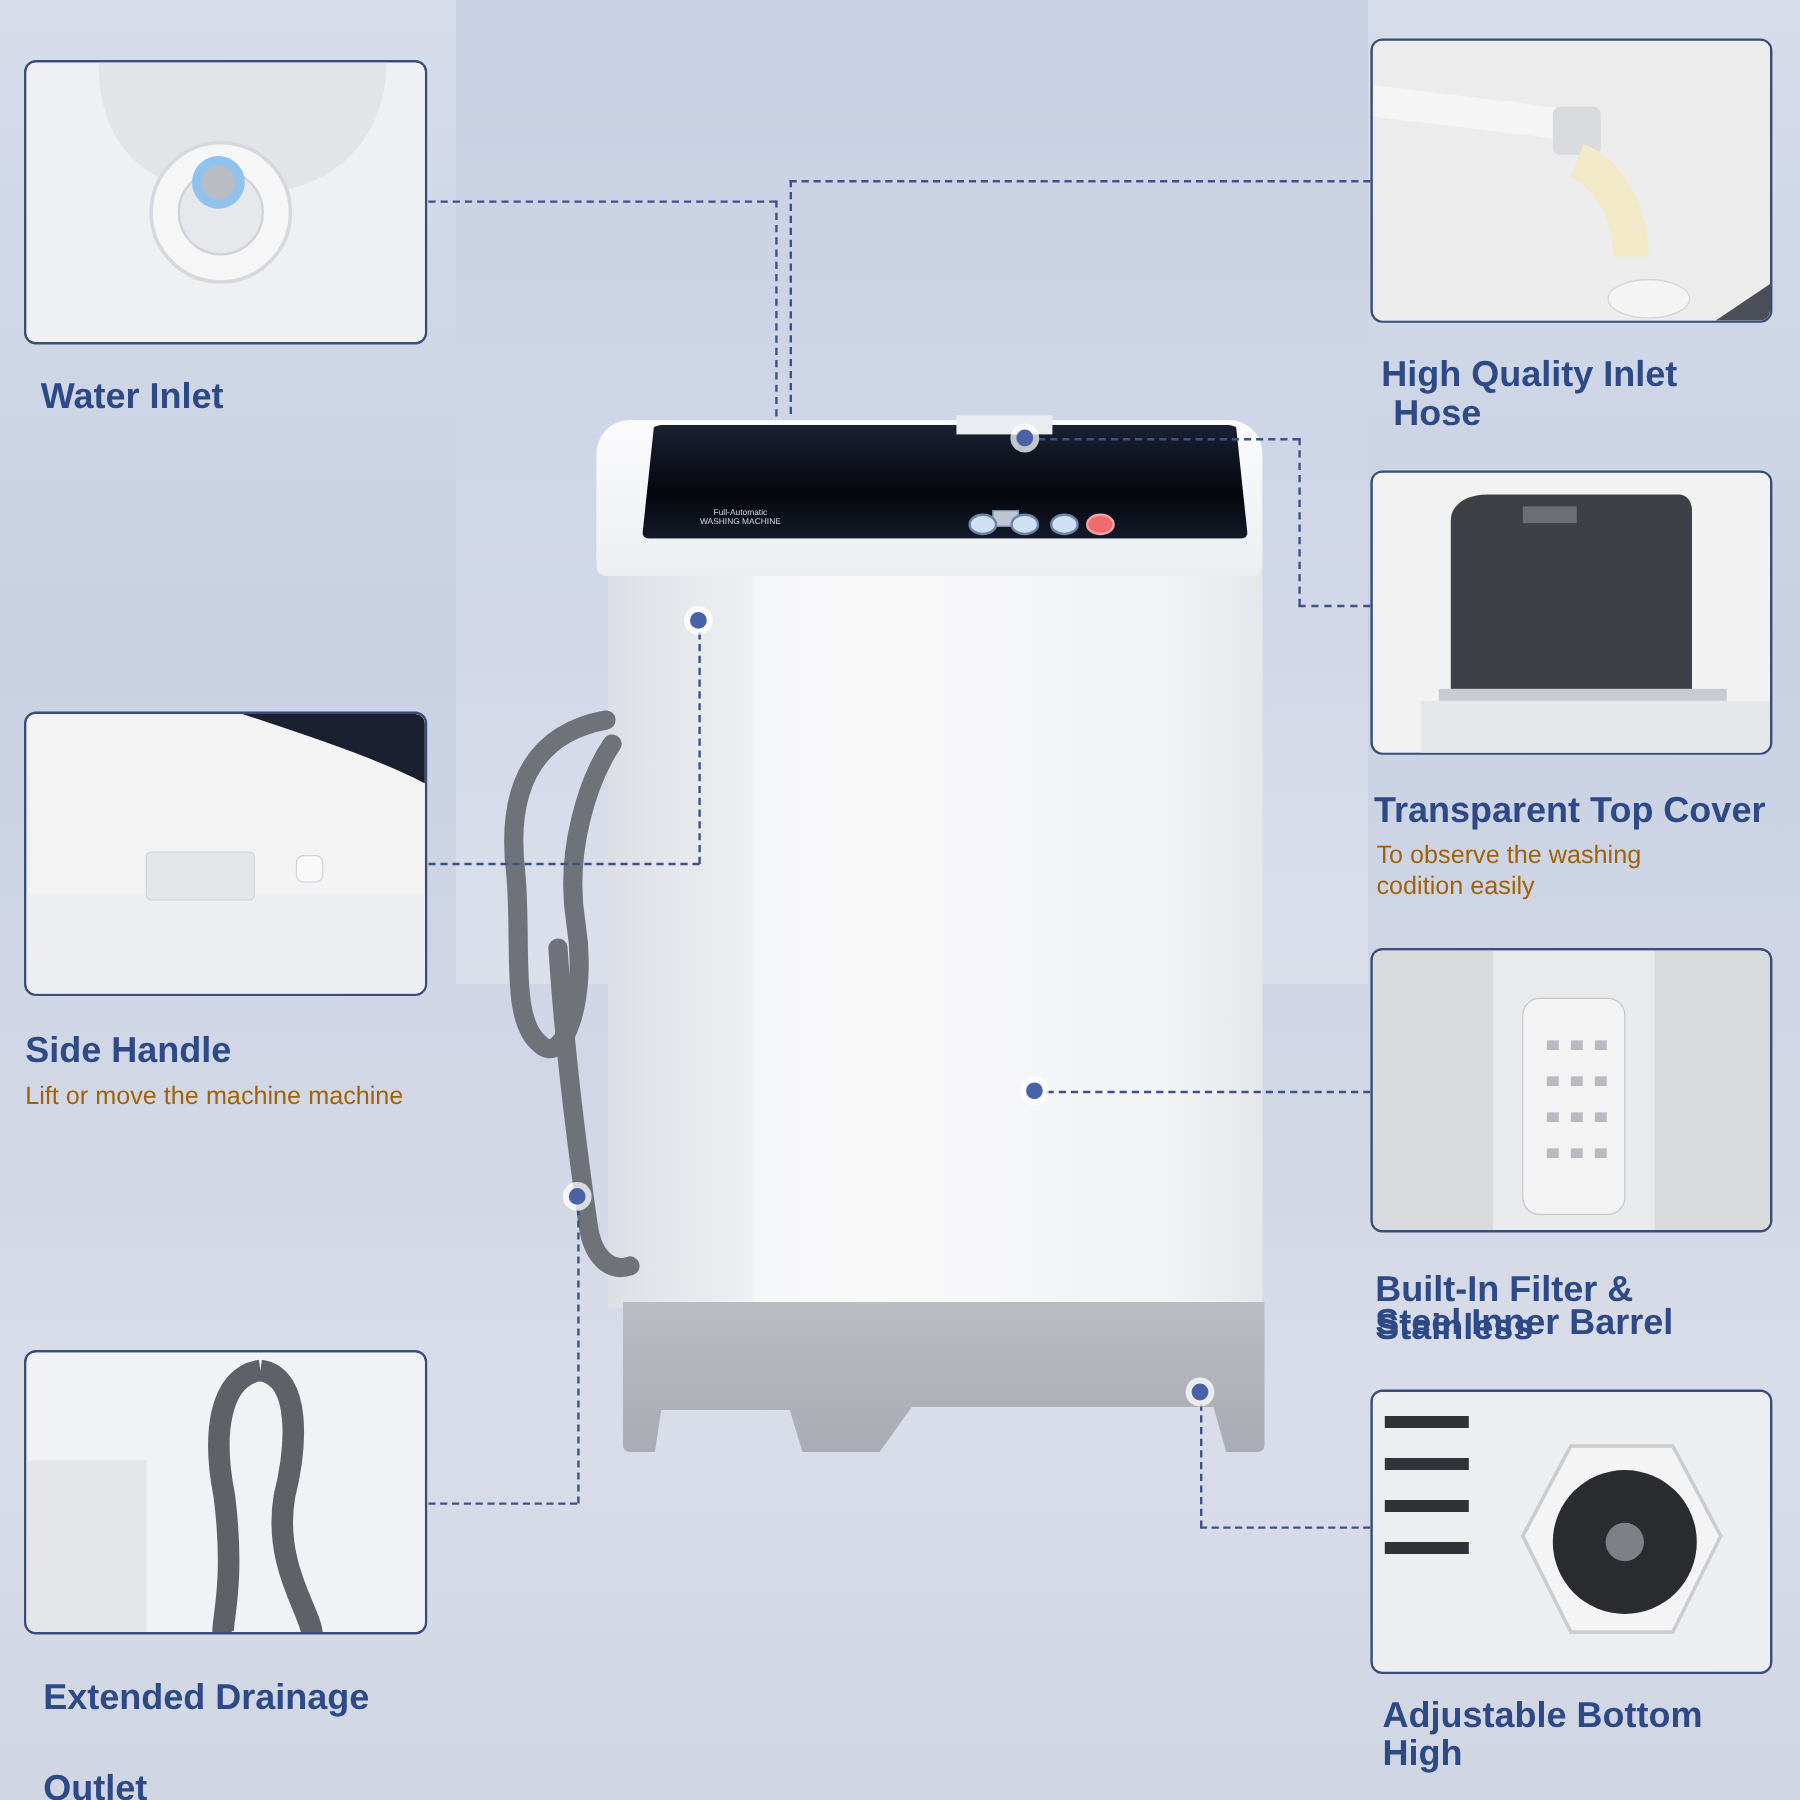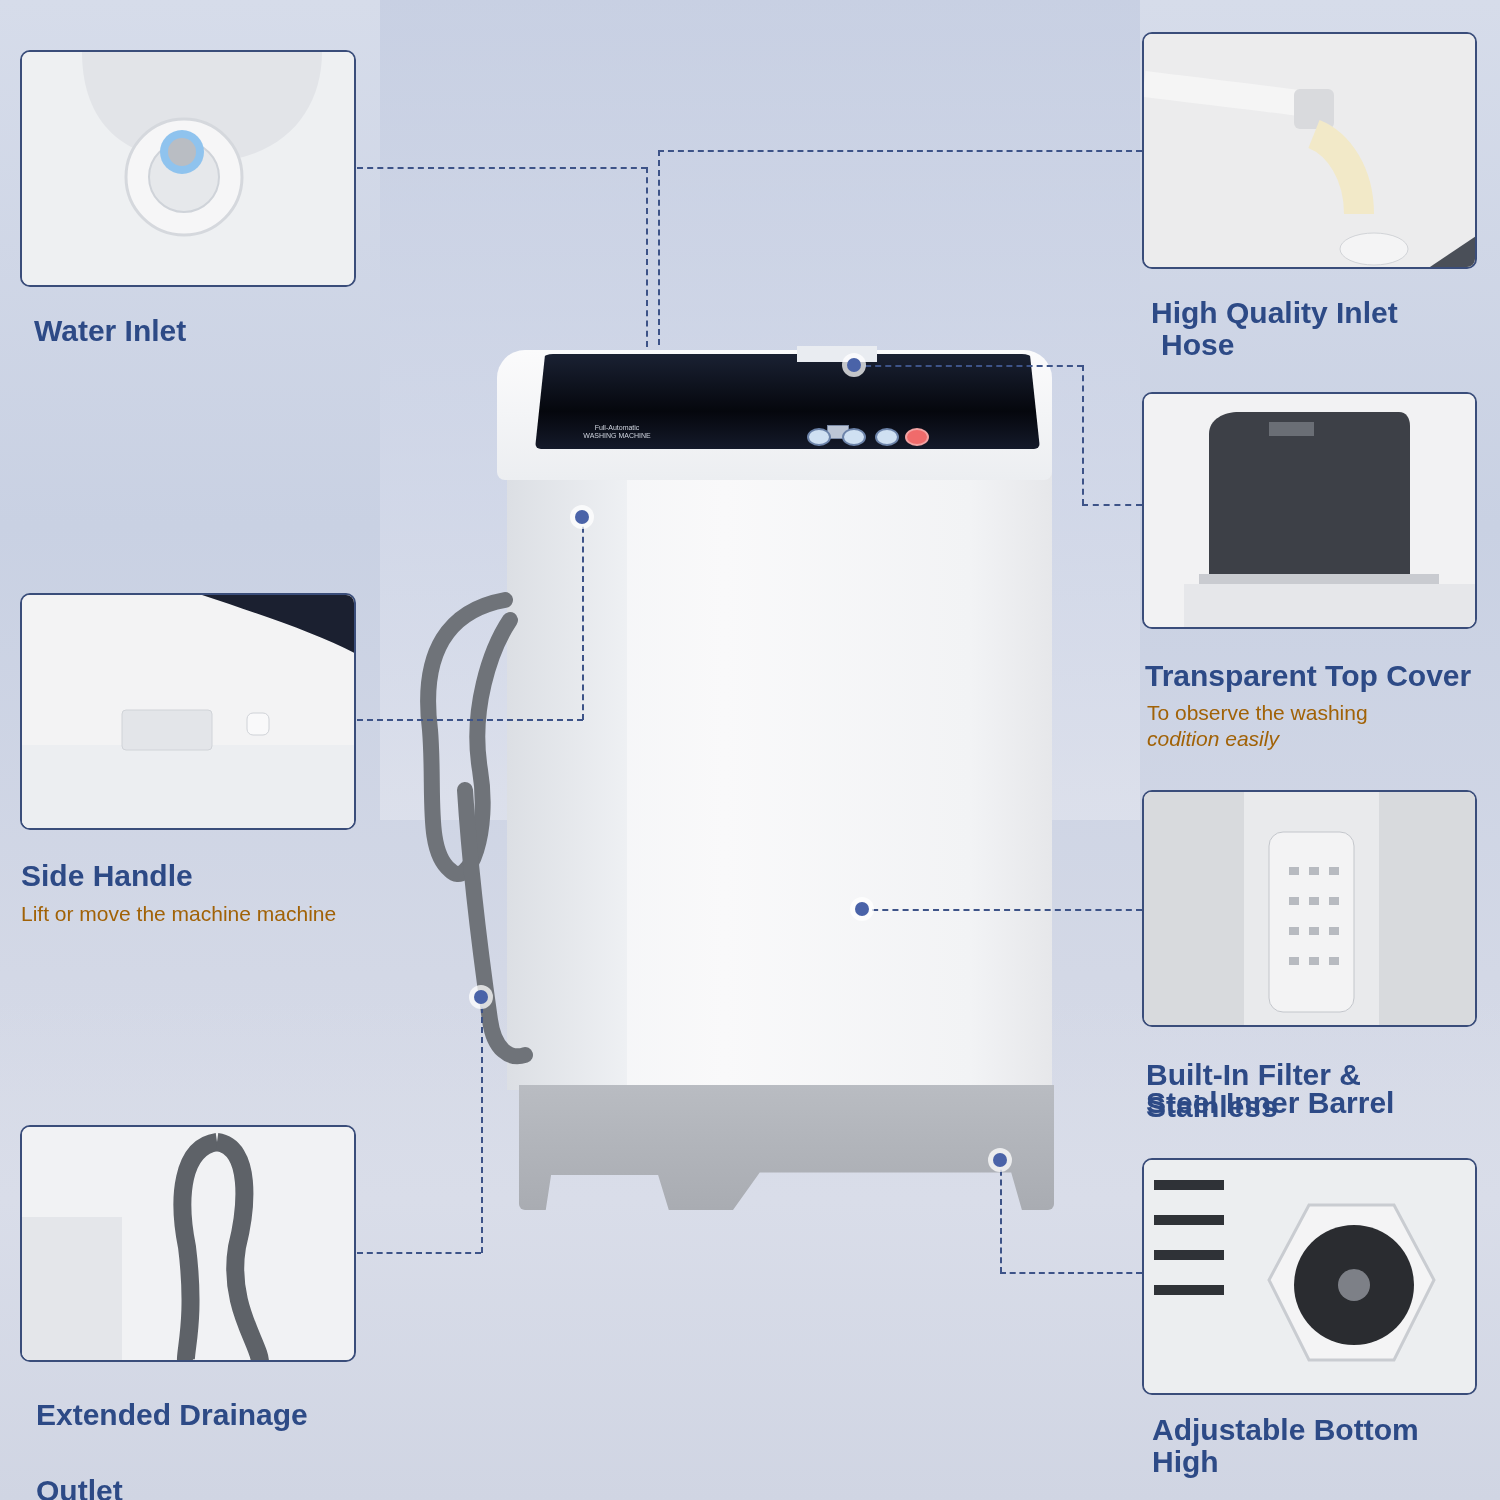--- a/index.html
+++ b/index.html
@@ -134,21 +134,21 @@
   <svg class="art" width="335" height="237">
     <rect width="335" height="237" fill="#f2f2f3"></rect>
     <path d="M65 40 C65 25 80 18 95 18 H255 C262 18 266 24 266 32 V185 H65Z" fill="#3d4047"></path>
     <rect x="125" y="28" width="45" height="14" fill="#6a6e75"></rect>
     <rect x="40" y="190" width="295" height="47" fill="#e6e7ea"></rect>
     <rect x="55" y="180" width="240" height="10" fill="#c9cbd0"></rect>
   </svg>
 </div>
 <p class="title" style="left:1145px; top:660px;text-align:right;">Transparent Top Cover</p>
 <p class="desc" style="left:1147px; top:700px;">To observe the washing</p>
-<p class="desc" style="left:1147px; top:726px;font-style:italic;">codition easily</p>
+<p class="desc" style="left:1147px; top:726px;">codition easily</p>
 
 <div class="panel" style="left:1142px; top:790px; width:335px; height:237px;">
   <svg class="art" width="335" height="237">
     <rect width="335" height="237" fill="#cfd1d5"></rect>
     <rect x="0" y="0" width="100" height="237" fill="#d8dadd"></rect>
     <rect x="235" y="0" width="100" height="237" fill="#d8dadd"></rect>
     <rect x="100" y="0" width="135" height="237" fill="#e9eaec"></rect>
     <rect x="125" y="40" width="85" height="180" rx="14" fill="#f3f3f4" stroke="#c3c6cb"></rect>
     <g fill="#b7bac0">
       <rect x="145" y="75" width="10" height="8"></rect>

